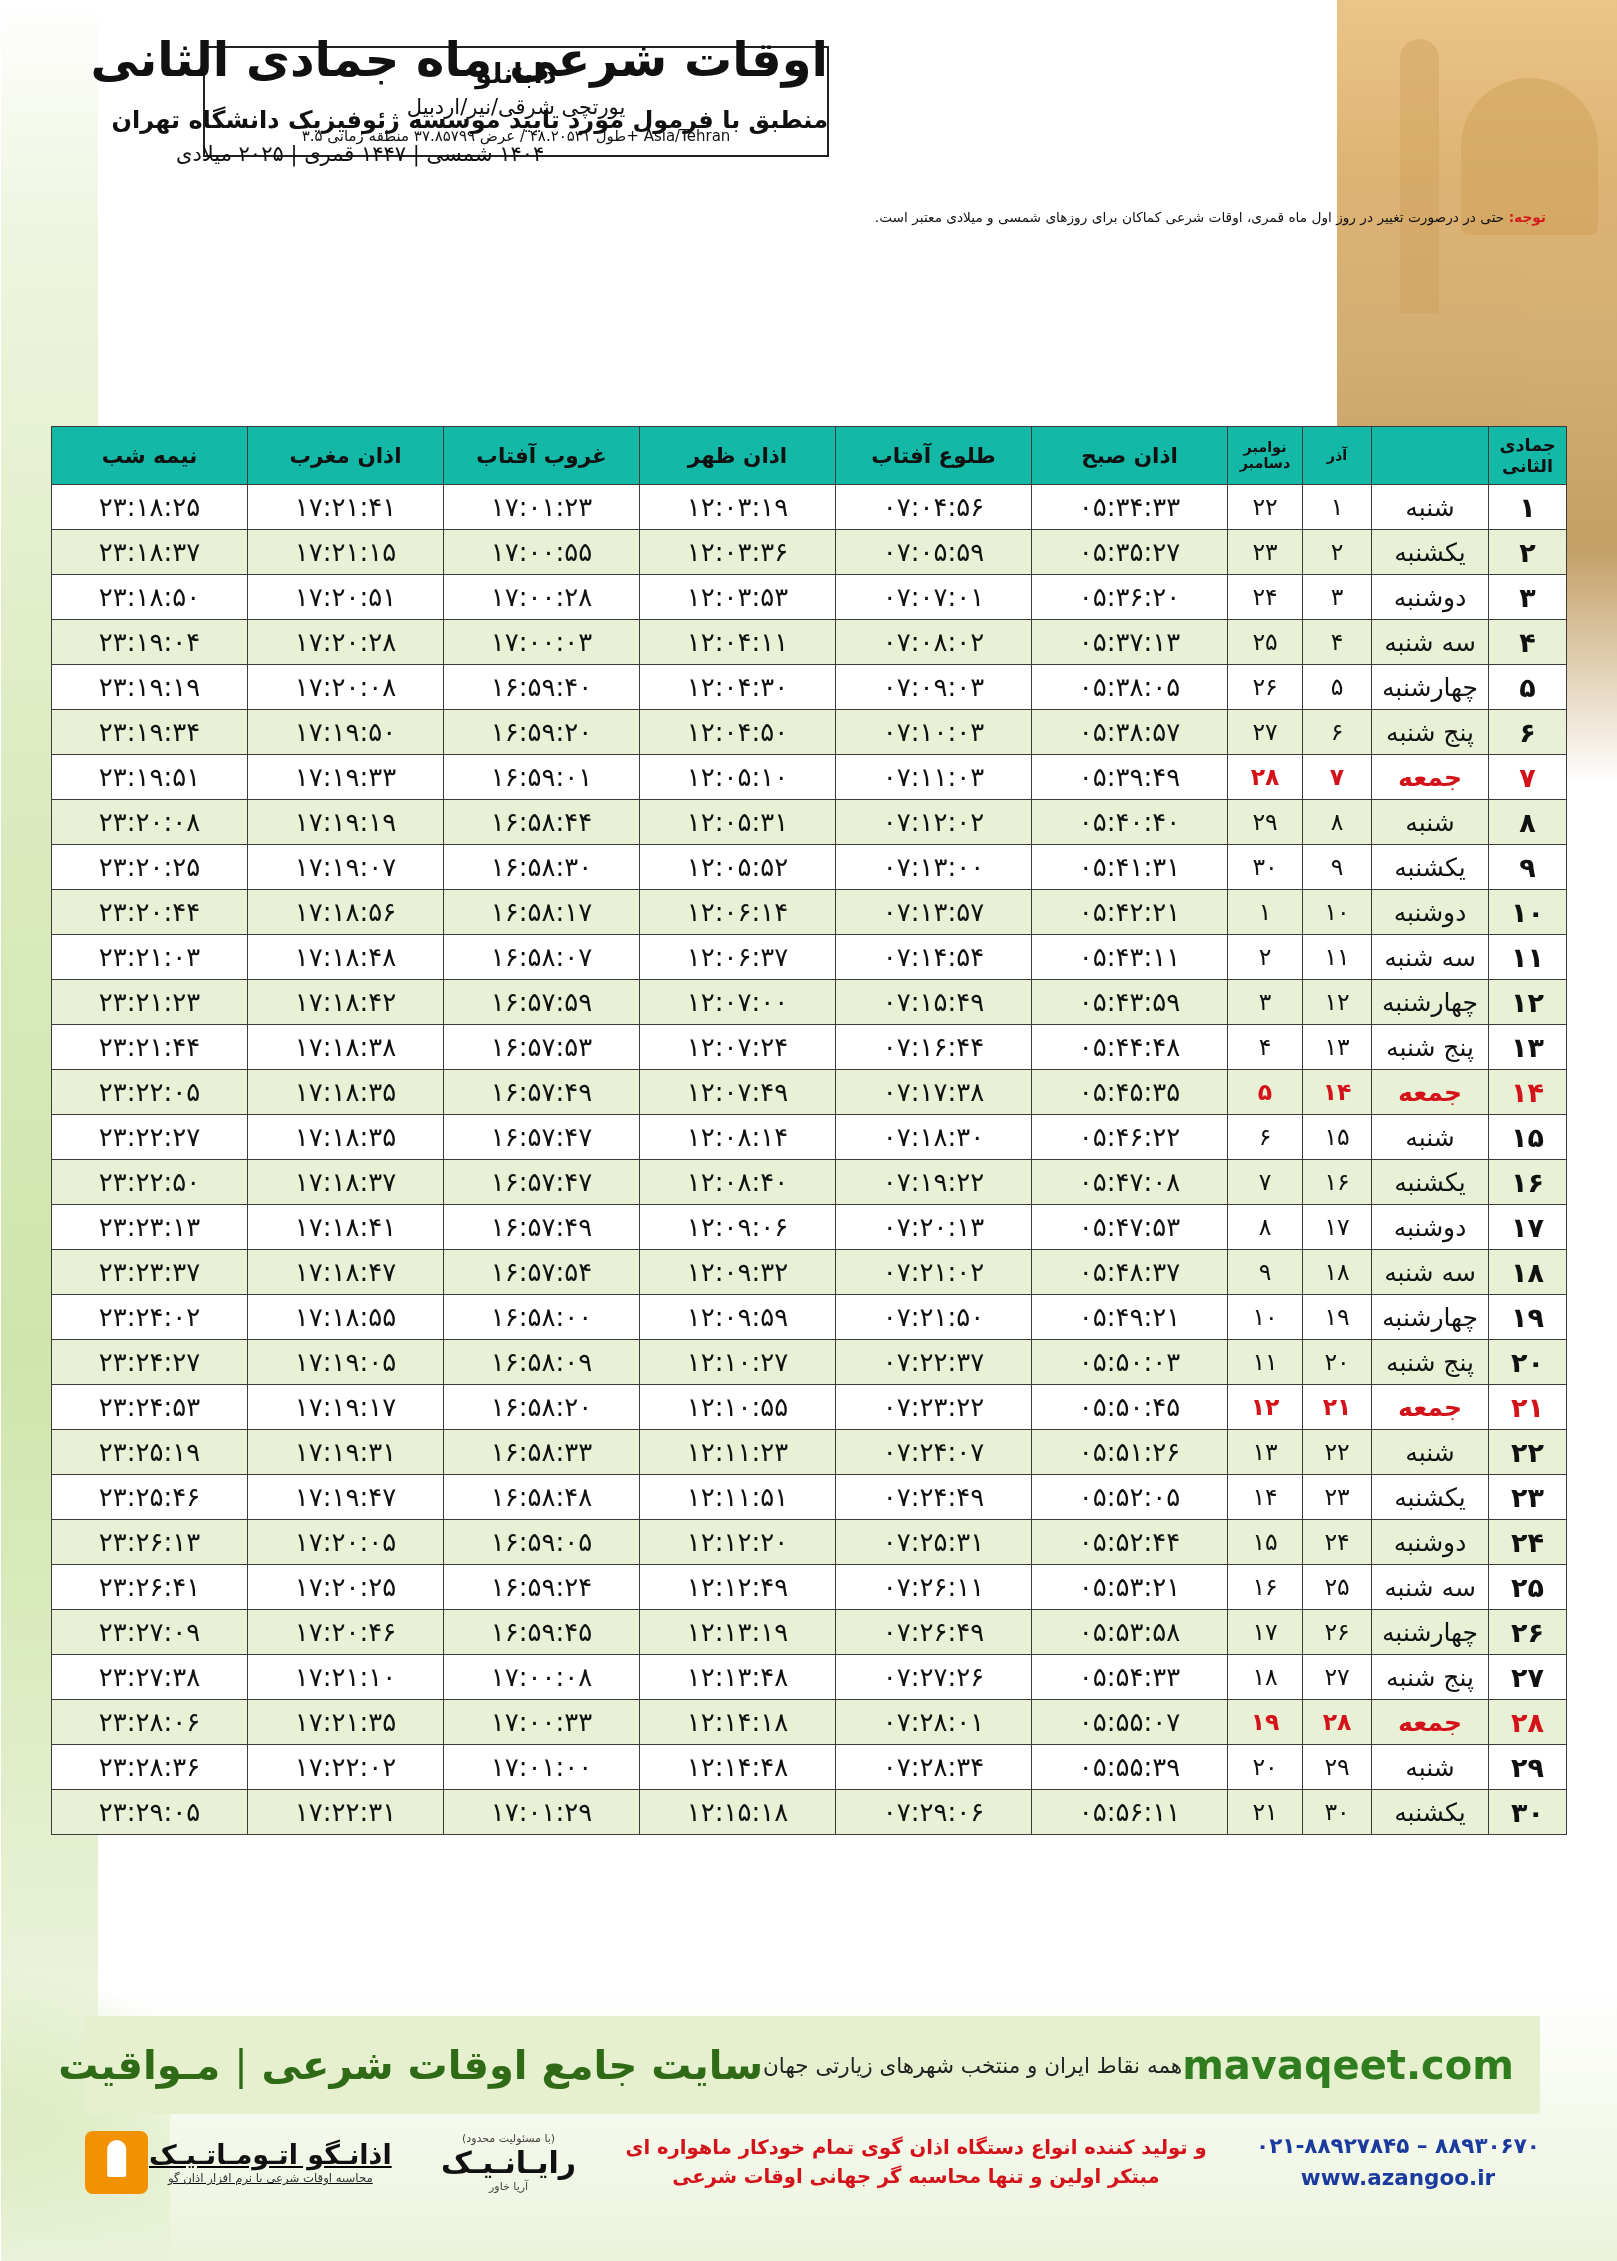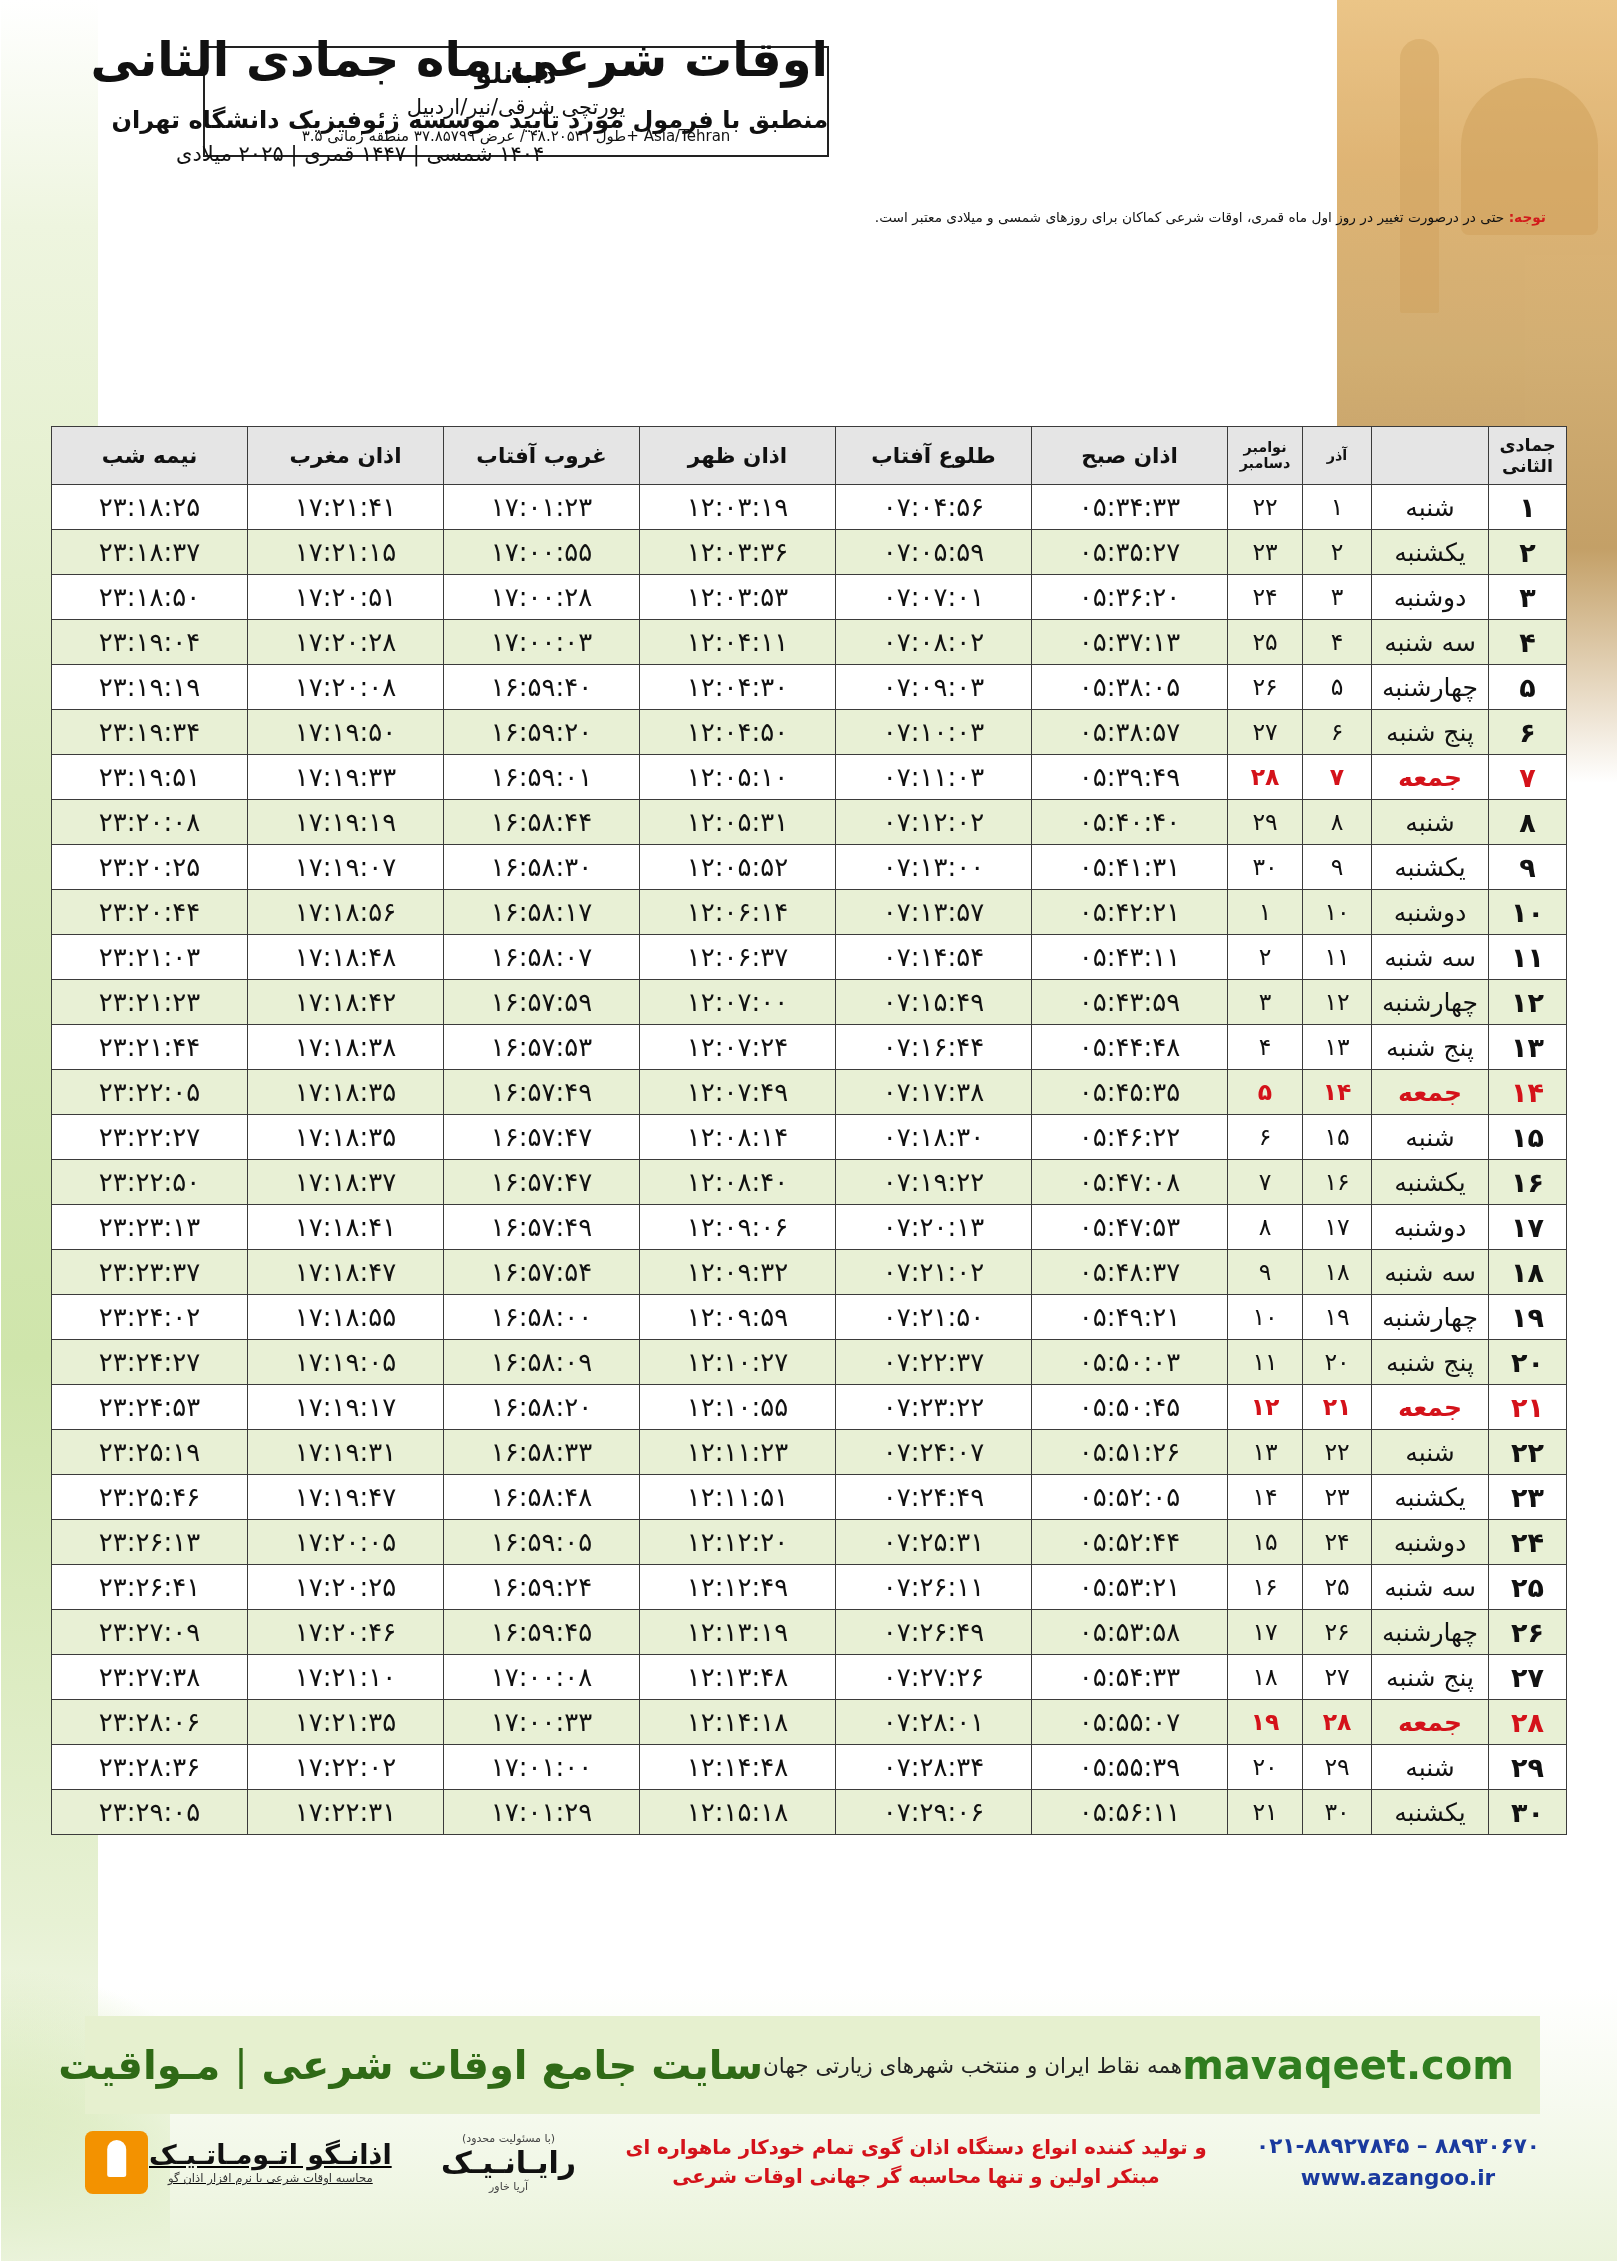--- a/index.html
+++ b/index.html
@@ -147,21 +147,21 @@
     margin: 230px auto 0 auto;
     width: 1481px;
     table-layout: fixed;
   }
   table.prayer th, table.prayer td {
     border: 1.3px solid #3b3b3b;
     text-align: center;
     font-family: "DejaVu Sans", "Liberation Sans", sans-serif;
   }
   thead th {
-    background: #e5e5e5;
+    background: #14b8a6;
     font-size: 21.5px;
     font-weight: bold;
     color: #111;
     height: 57px;
     padding: 0 2.6px;
     position: relative;
   }
   thead th.small {
     font-size: 17.6px;
     line-height: 1.15;

